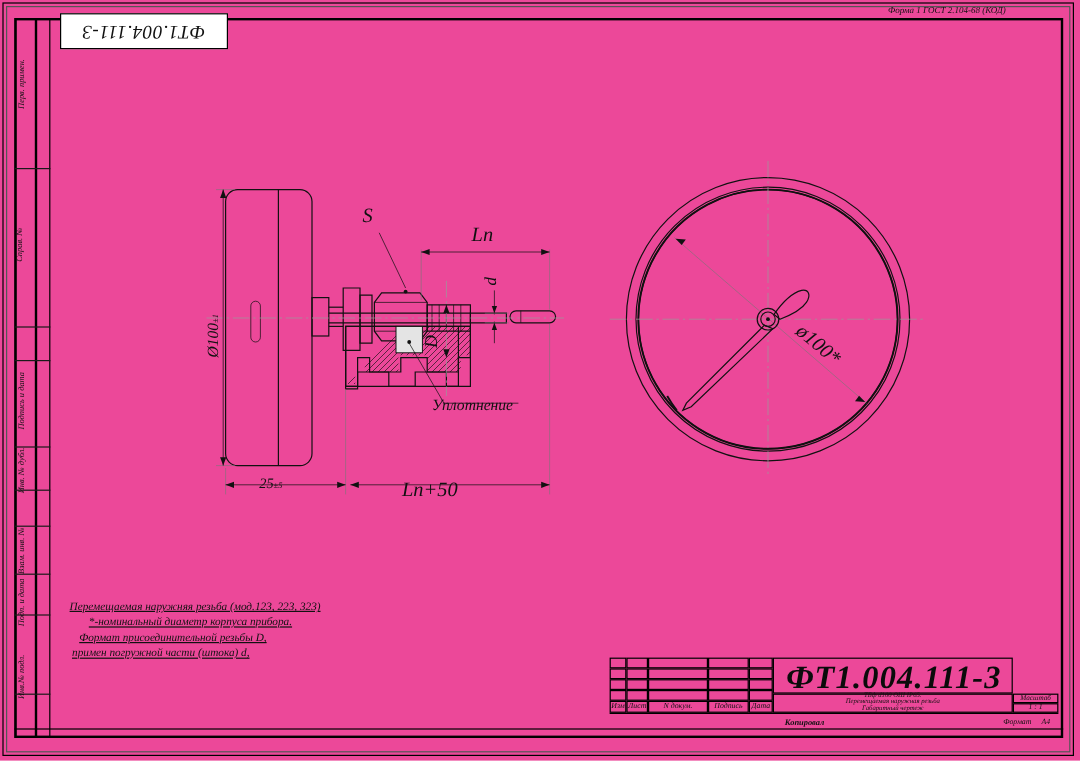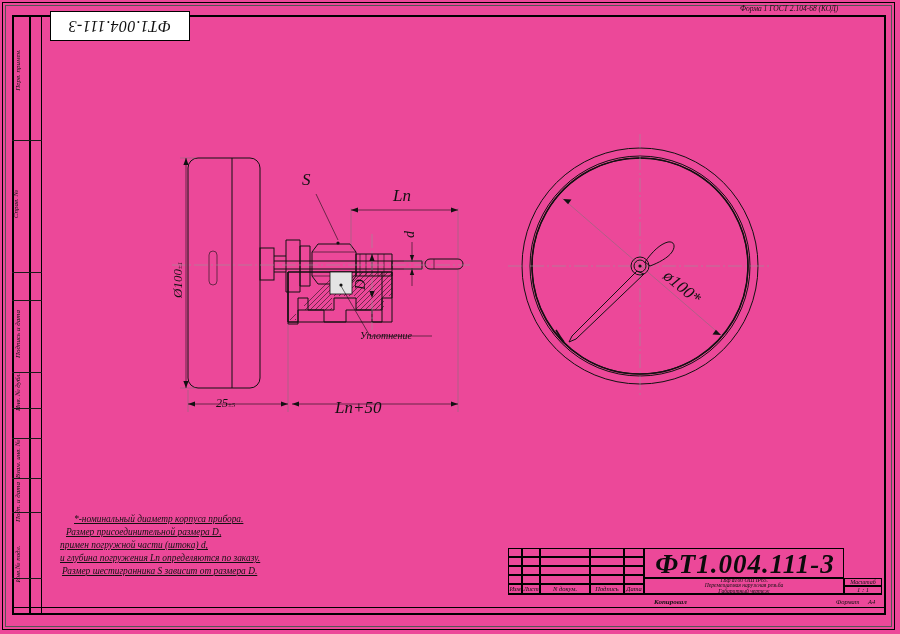--- a/index.html
+++ b/index.html
@@ -27,21 +27,21 @@
   
   #tblock{position:absolute;left:508px;top:548px;width:374px;height:60px;}
   #tblock .cell{position:absolute;border:1px solid #000;box-sizing:border-box;font-family:"Liberation Serif",serif;font-style:italic;font-size:6.5px;color:#111;display:flex;align-items:center;justify-content:center;text-align:center;line-height:1;}
   #bignum{position:absolute;left:645px;top:550px;width:200px;height:28px;font-family:"Liberation Serif",serif;font-style:italic;font-weight:700;font-size:27px;letter-spacing:1px;color:#0b0b0b;display:flex;align-items:center;justify-content:center;}
 
   .notes{position:absolute;font-family:"Liberation Serif",serif;font-style:italic;font-size:9.4px;color:#111;white-space:nowrap;line-height:12.4px;text-decoration:underline;}
   .uline{text-decoration:underline;}
 
   .dimtxt{position:absolute;font-family:"Liberation Serif",serif;font-style:italic;font-size:13px;color:#111;white-space:nowrap;}
   .dimtxt small{font-size:7px;}
-  .smalltxt{position:absolute;font-family:"Liberation Serif",serif;font-style:italic;font-size:10px;color:#111;white-space:nowrap;}
+  .smalltxt{position:absolute;font-family:"Liberation Serif",serif;font-style:italic;font-size:13px;color:#111;white-space:nowrap;}
 
   svg{position:absolute;left:0;top:0;overflow:visible;}
   .st{fill:none;stroke:#111;stroke-width:1;}
   .st-thin{fill:none;stroke:#111;stroke-width:0.6;}
   .st-ctr{fill:none;stroke:#999;stroke-width:0.6;stroke-dasharray:14 3 2 3;}
   .st-ext{fill:none;stroke:#777;stroke-width:0.5;}
   .st-b{fill:none;stroke:#111;stroke-width:1.6;}
 </style>
 </head>
 <body>
@@ -233,25 +233,24 @@
   <div class="dimtxt" style="left:302px;top:170px;font-size:17px;">S</div>
 
   <div class="dimtxt" style="left:402px;top:238px;font-size:14px;transform:rotate(-90deg);transform-origin:left top;">d</div>
 
   <div class="dimtxt" style="left:352px;top:290px;font-size:15px;transform:rotate(-90deg);transform-origin:left top;">D</div>
 
   <div class="smalltxt" style="left:360px;top:330px;">Уплотнение</div>
 
   <div class="dimtxt" style="left:672px;top:266px;font-size:17px;transform:rotate(40deg);transform-origin:left top;"><span>ø100</span><span>*</span></div>
 
+  <div class="notes uline" style="left:58px;top:500px;">Перемещаемая наружняя резьба (мод.123, 223, 323)</div>
   <div class="notes" style="left:74px;top:513px;">*-номинальный диаметр корпуса прибора.</div>
-  <div class="notes" style="left:66px;top:526px;">Размер присоединительной размера D,</div>
+  <div class="notes" style="left:66px;top:526px;">Формат присоединительной резьбы D,</div>
   <div class="notes" style="left:60px;top:539px;">примен погружной части (штока) d,</div>
-  <div class="notes" style="left:60px;top:552px;">и глубина погружения Ln определяются по заказу.</div>
-  <div class="notes" style="left:62px;top:565px;">Размер шестигранника S зависит от размера D.</div>
 
   <div id="tblock">
 
     <div class="cell" style="left:0;top:0;width:14px;height:9px;"></div>
     <div class="cell" style="left:14px;top:0;width:18px;height:9px;"></div>
     <div class="cell" style="left:32px;top:0;width:50px;height:9px;"></div>
     <div class="cell" style="left:82px;top:0;width:34px;height:9px;"></div>
     <div class="cell" style="left:116px;top:0;width:20px;height:9px;"></div>
 
     <div class="cell" style="left:0;top:9px;width:14px;height:9px;"></div>

